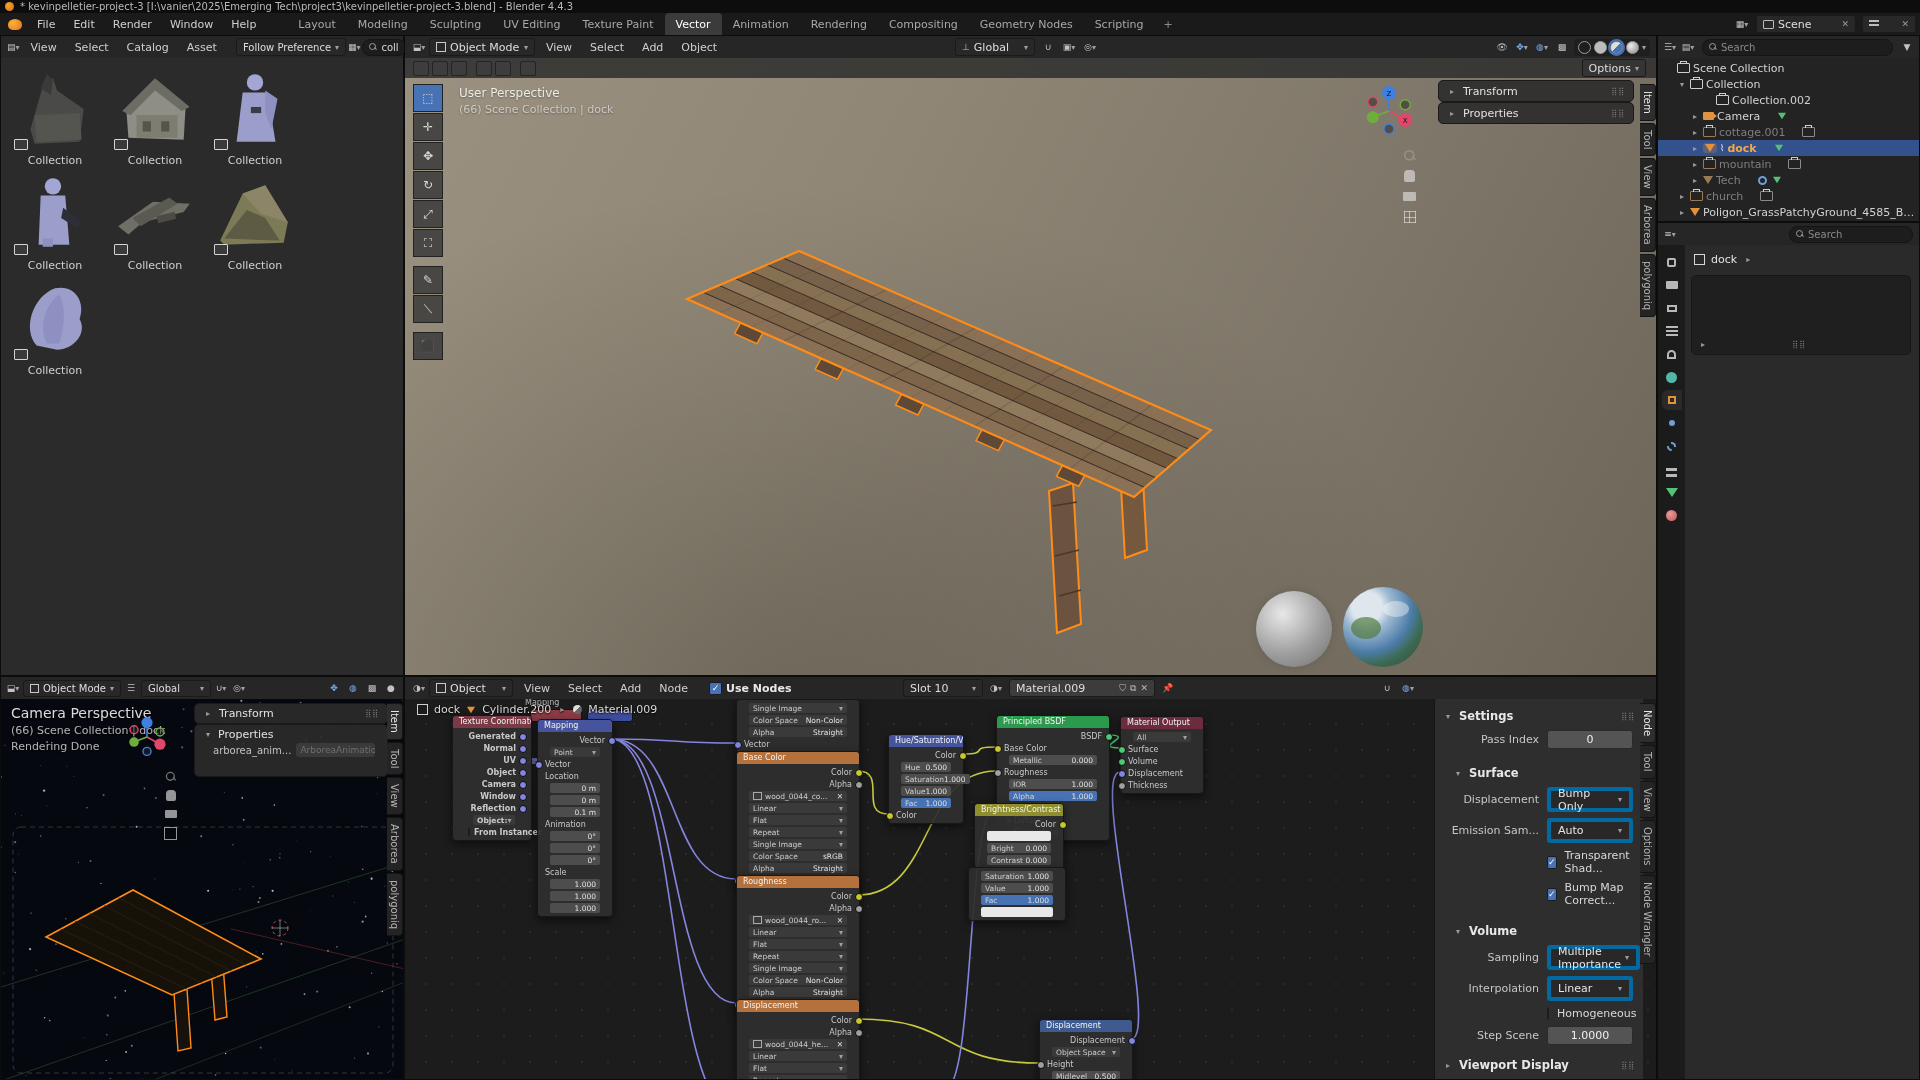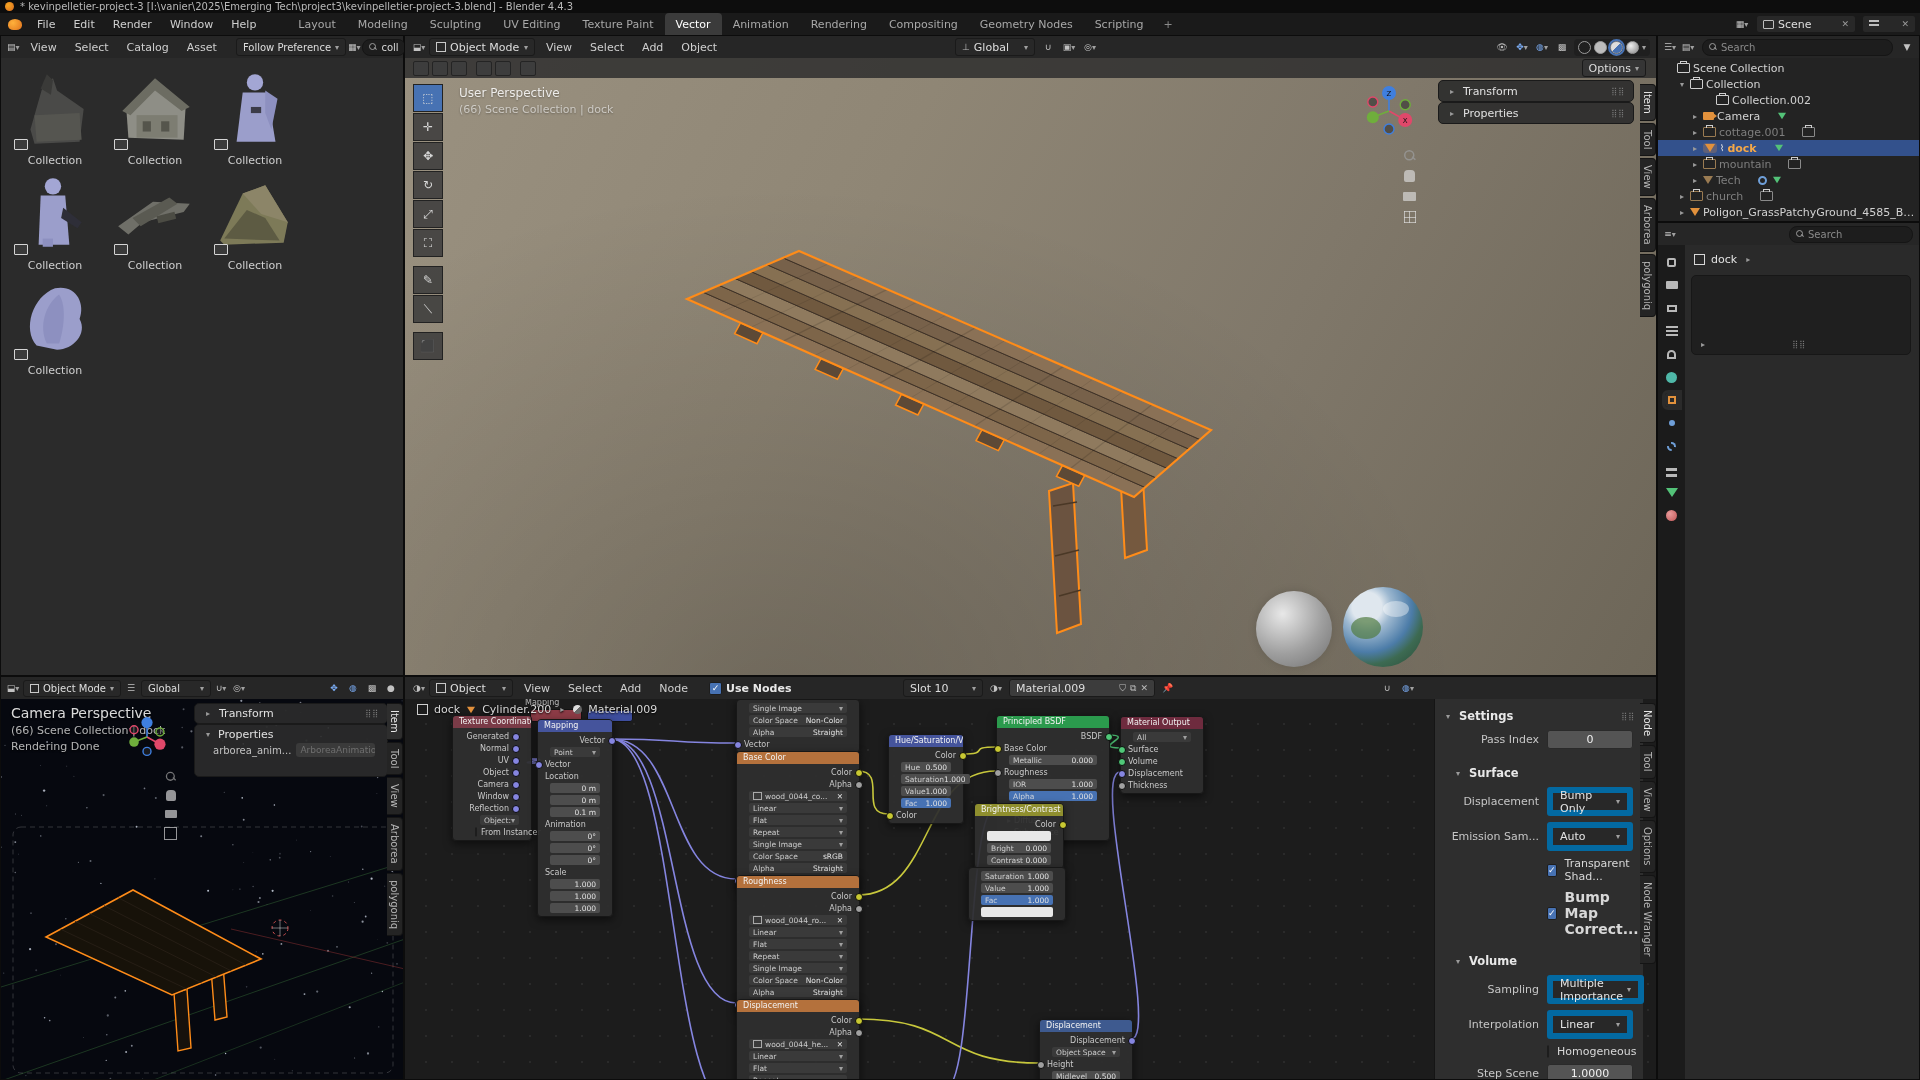--- a/index.html
+++ b/index.html
@@ -58,21 +58,21 @@
   .ocam{width:11px;height:8px;background:#e2913c;border-radius:1px;position:relative;flex:none;}
   .ocam::after{content:"";position:absolute;right:-3px;top:1px;border-top:3px solid transparent;
                border-bottom:3px solid transparent;border-left:4px solid #e2913c;}
   .wrenchdot{width:9px;height:9px;border:2px solid #6f9fd8;border-radius:50%;box-sizing:border-box;flex:none;}
   .tbbtn{width:28px;height:26px;background:#3b3b3bd9;border:1px solid #222;display:flex;
          align-items:center;justify-content:center;}
   .tbbtn.active{background:#4772b3;}
   .shade-circ{width:13px;height:13px;border-radius:50%;border:1px solid #9b9b9b;box-sizing:border-box;}
   .hdr-ic{width:16px;height:14px;display:inline-flex;align-items:center;justify-content:center;color:#c2c2c2;font-size:9px;}
   .settings-label{width:98px;text-align:right;font-size:11px;color:#c6c6c6;flex:none;}
-  .set-drop{flex:1;background:#282828;border:6px solid #0369a1;border-radius:3px;height:17px;
+  .set-drop{flex:1;background:#282828;border:4px solid #0369a1;border-radius:3px;height:17px;
             display:flex;align-items:center;padding:0 7px;font-size:11px;color:#e4e4e4;gap:4px;}
   .set-val{flex:1;background:#545454;border:1px solid #2a2a2a;border-radius:3px;height:17px;
            display:flex;align-items:center;justify-content:center;font-size:11px;color:#f0f0f0;}
   .sec-head{display:flex;align-items:center;gap:6px;font-size:11.5px;color:#e8e8e8;
             padding:4px 8px;}
   .pi{width:14px;height:14px;display:flex;align-items:center;justify-content:center;}
 </style>
 </head>
 <body>
 
@@ -780,21 +780,21 @@
       <path d="M 557 77 C 587 77, 561 70, 591 70" fill="none" stroke="#c8c83c" stroke-width="1.6"></path>
       <path d="M 453 218 C 528.9 218, 515.1 94, 591 94" fill="none" stroke="#c8c83c" stroke-width="1.6"></path>
       <path d="M 453 342 C 552.55 342, 534.45 386, 634 386" fill="none" stroke="#c8c83c" stroke-width="1.6"></path>
       <path d="M 726 362 C 756 362, 685 95, 715 95" fill="none" stroke="#8585e0" stroke-width="1.6"></path>
       <path d="M 703 58 C 733 58, 685 71, 715 71" fill="none" stroke="#50c878" stroke-width="1.6"></path>
       <path d="M 540 412 C 570 412, 561 130, 591 130" fill="none" stroke="#8585e0" stroke-width="1.6"></path>
     </svg>
   <div id="node-layer" style="position:absolute;inset:0;z-index:5;">
       <div class="node" style="left: 47px; top: 38px; width: 78px;">
         <div class="nhead" style="background: rgb(122, 59, 71);">Texture Coordinate</div>
-        <div class="nbody" style="padding: 2px 15px;">
+        <div class="nbody" style="padding: 2px 8px; font-weight: bold;">
           <div class="nrow out">
             <span>Generated</span>
             <span class="sock r" style="background: rgb(133, 133, 224);"></span>
           </div>
           <div class="nrow out">
             <span>Normal</span>
             <span class="sock r" style="background: rgb(133, 133, 224);"></span>
           </div>
           <div class="nrow out">
             <span>UV</span>
@@ -1352,21 +1352,21 @@
         </div>
       </div>
       <div style="display: flex; align-items: center; gap: 8px; padding: 3px 10px 3px 6px;">
         <span class="settings-label"></span>
         <span class="chk on">✓</span>
         <span style="font-size: 11px; color: rgb(216, 216, 216);">Transparent Shad...</span>
       </div>
       <div style="display: flex; align-items: center; gap: 8px; padding: 3px 10px 3px 6px;">
         <span class="settings-label"></span>
         <span class="chk on">✓</span>
-        <span style="font-size: 14px; color: rgb(216, 216, 216); font-weight: bold;">Bump Map Correct...</span>
+        <span style="font-size: 11px; color: rgb(216, 216, 216);">Bump Map Correct...</span>
       </div>
       <div class="sec-head" style="margin-top: 10px; padding-left: 18px;">
         <span class="exp">▾</span>
         <span style="font-weight:bold;">Volume</span>
       </div>
       <div style="display: flex; align-items: center; gap: 8px; padding: 3px 10px 3px 6px;">
         <span class="settings-label">Sampling</span>
         <div class="set-drop">
           <span>Multiple Importance</span>
           <span class="caret" style="margin-left:auto;">▾</span>

